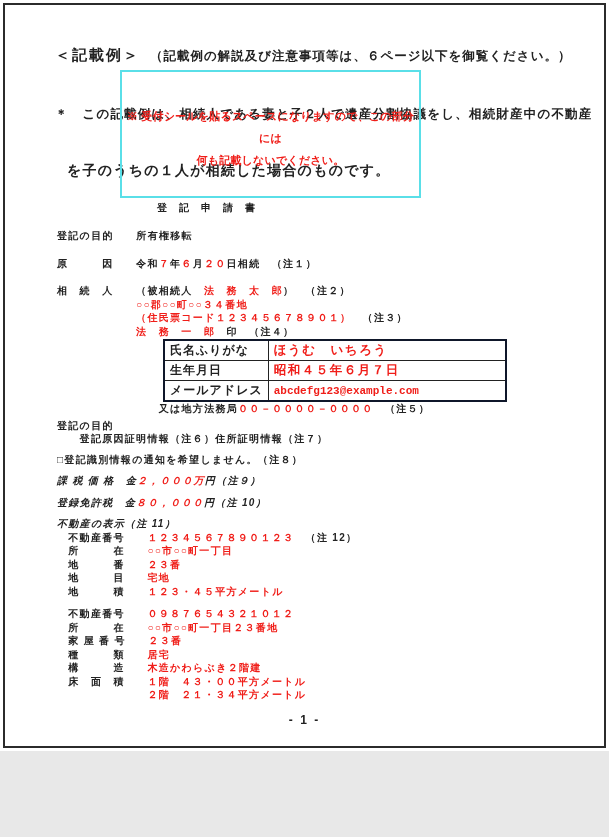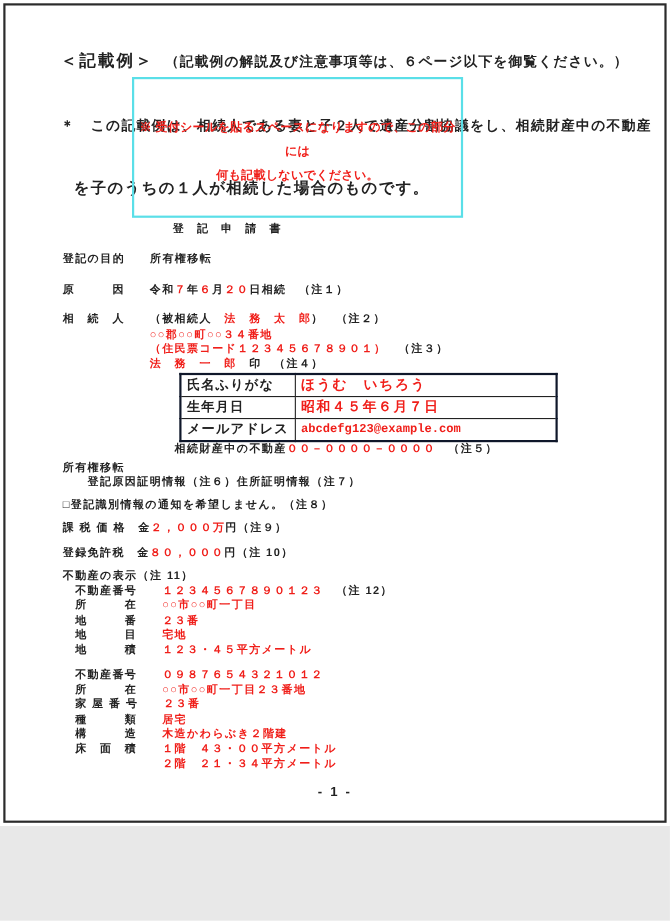--- a/index.html
+++ b/index.html
@@ -32,21 +32,21 @@
     position:absolute;left:157px;top:201px;
     font-size:10px;font-weight:700;letter-spacing:1px;white-space:pre;
   }
 
   
   .formbody{position:absolute;left:57px;top:229px;width:545px;}
   .fline{
     white-space:pre;font-size:10px;line-height:13.5px;
     letter-spacing:1.3px;font-weight:600;
   }
-  .mt3{margin-top:3px;}.mt7{margin-top:7px;}.mt8{margin-top:8px;}
+  .mt3{margin-top:3px;}.mt7{margin-top:7px;}.mt8{margin-top:8px;font-style:italic;}
   .mt9{margin-top:9px;}.mt14{margin-top:14px;}
 
   
   .ctable{border-collapse:collapse;border:2px solid #0f172a;margin:1px 0 0 106px;}
   .ctable td{border:1px solid #222;height:19px;vertical-align:middle;padding:0 5px;}
   .ctable td.lbl{width:82px;font-size:12px;font-weight:600;letter-spacing:1px;white-space:pre;}
   .ctable td.val{width:226px;font-size:12.5px;font-weight:600;letter-spacing:1.5px;white-space:pre;}
   .ctable td.val.mono{font-family:"Liberation Mono", monospace;font-size:11px;letter-spacing:0;}
 
   .page-num{
@@ -91,22 +91,22 @@
         <td class="lbl">生年月日</td>
         <td class="val red">昭和４５年６月７日</td>
       </tr>
       <tr>
         <td class="lbl">メールアドレス</td>
         <td class="val red mono">abcdefg123@example.com</td>
       </tr>
     </tbody>
       </table>
 
-    <div class="fline"><span>　　　　　　　　　相続財産中の不動産</span><span class="red">００－００００－００００</span><span>　（注５）</span></div>
-    <div class="fline mt3"><span>所有権移転</span></div>
+    <div class="fline"><span>　　　　　　　　　又は地方法務局</span><span class="red">００－００００－００００</span><span>　（注５）</span></div>
+    <div class="fline mt3"><span>登記の目的</span></div>
     <div class="fline"><span>　　登記原因証明情報（注６）住所証明情報（注７）</span></div>
     <div class="fline mt7"><span>□</span><span><span>登記識別情報の通知を希望しません。（注８）</span></span></div>
     <div class="fline mt8"><span>課 税 価 格　金</span><span class="red">２，０００万</span><span>円（注９）</span></div>
     <div class="fline mt8"><span>登録免許税　金</span><span class="red">８０，０００</span><span>円（注 10）</span></div>
     <div class="fline mt8"><span>不動産の表示（注 11）</span></div>
     <div class="fline"><span>　不動産番号　　</span><span class="red">１２３４５６７８９０１２３</span><span>　（注 12）</span></div>
     <div class="fline"><span>　所　　　在　　</span><span class="red">○○市○○町一丁目</span></div>
     <div class="fline"><span>　地　　　番　　</span><span class="red">２３番</span></div>
     <div class="fline"><span>　地　　　目　　</span><span class="red">宅地</span></div>
     <div class="fline"><span>　地　　　積　　</span><span class="red">１２３・４５平方メートル</span></div>

